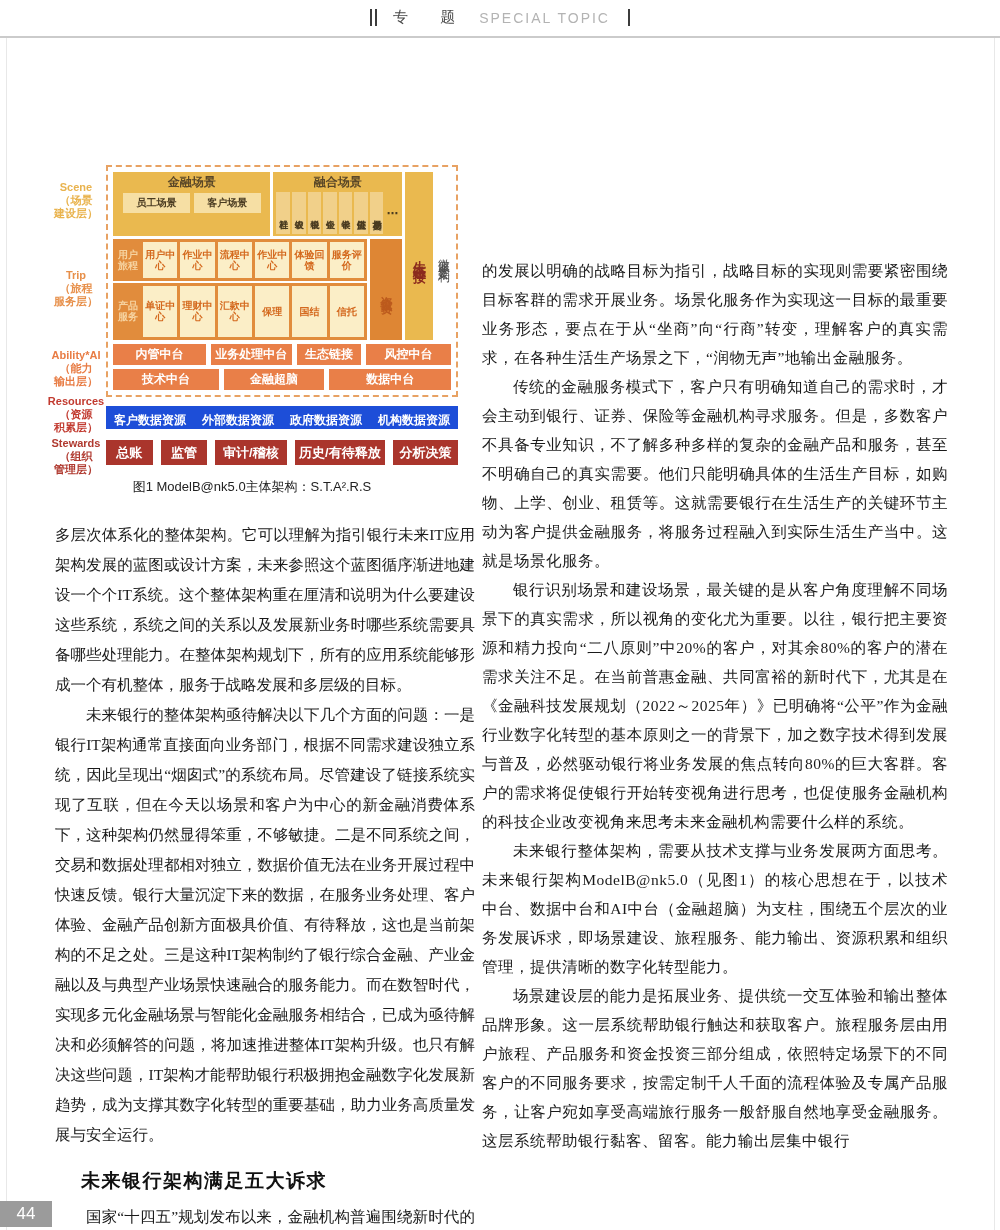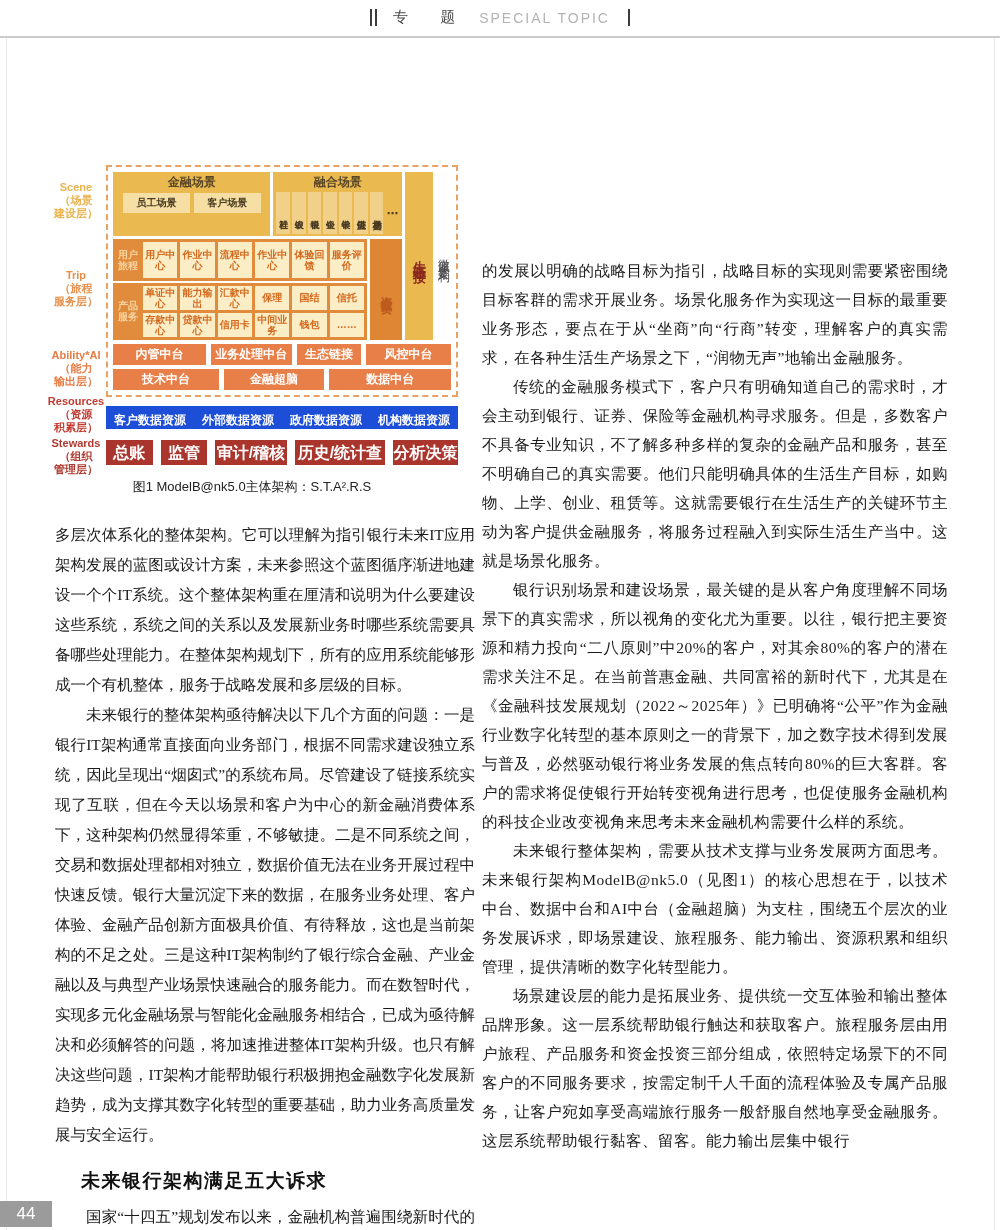--- a/index.html
+++ b/index.html
@@ -75,21 +75,21 @@
                   font-size:12px;letter-spacing:3px;}
 
   .ability-rows{margin-top:4px;display:flex;flex-direction:column;gap:4px;}
   .ab-row{display:flex;gap:5px;}
   .ab-blk{background:#e97f48;color:#fff;font-size:12px;font-weight:bold;text-align:center;
           height:21px;line-height:21px;}
   .resources-bar{margin-top:9px;background:#1d4ed8;height:23px;display:flex;
                  justify-content:space-around;align-items:flex-end;color:#fff;
                  font-size:12px;font-weight:bold;}
   .stewards-row{margin-top:11px;display:flex;gap:8px;}
-  .st-blk{background:#aa352c;color:#fff;font-size:16px;font-weight:bold;text-align:center;
+  .st-blk{background:#aa352c;color:#fff;font-size:13px;font-weight:bold;text-align:center;
           height:25px;line-height:25px;}
   .fig-caption{margin-top:13px;text-align:center;font-size:13px;color:#222;
                font-family:"Liberation Sans","DejaVu Sans",sans-serif;}
 
   
   .col{position:absolute;text-align:justify;}
   .col p{margin:0;font-size:15.5px;line-height:30px;}
   .col-left{left:55px;top:520px;width:420px;}
   .col-right{left:482px;top:256px;width:466px;}
   .col-right p{line-height:29px;letter-spacing:0.5px;}
@@ -191,33 +191,25 @@
                       <div class="trip-cell">作业中心</div>
                       <div class="trip-cell">体验回馈</div>
                       <div class="trip-cell">服务评价</div>
                     </div>
                   </div>
                   <div class="trip-row trip-row2">
                     <div class="trip-label">产品服务</div>
                     <div class="prod-grid">
                       <div class="prod-row">
                         <div class="trip-cell">单证中心</div>
-                        <div class="trip-cell">能力输出</div>
+                        <div class="trip-cell">理财中心</div>
                         <div class="trip-cell">汇款中心</div>
                         <div class="trip-cell">保理</div>
                         <div class="trip-cell">国结</div>
                         <div class="trip-cell">信托</div>
-                      </div>
-                      <div class="prod-row">
-                        <div class="trip-cell">存款中心</div>
-                        <div class="trip-cell">贷款中心</div>
-                        <div class="trip-cell">信用卡</div>
-                        <div class="trip-cell">中间业务</div>
-                        <div class="trip-cell">钱包</div>
-                        <div class="trip-cell">……</div>
                       </div>
                     </div>
                   </div>
                 </div>
                 <div class="capital-col">
                   <span>资金投资</span>
                 </div>
               </div>
             </div>
             <div class="eco-col">
@@ -247,21 +239,21 @@
           <span>客户数据资源</span>
           <span>外部数据资源</span>
           <span>政府数据资源</span>
           <span>机构数据资源</span>
         </div>
 
         <div class="stewards-row">
           <div class="st-blk" style="flex:0.72">总账</div>
           <div class="st-blk" style="flex:0.72">监管</div>
           <div class="st-blk" style="flex:1.1">审计/稽核</div>
-          <div class="st-blk" style="flex:1.4">历史/统计查询</div>
+          <div class="st-blk" style="flex:1.4">历史/有待释放</div>
           <div class="st-blk" style="flex:1.0">分析决策</div>
         </div>
       </div>
     </div>
     <div class="fig-caption">图1 ModelB@nk5.0主体架构：S.T.A².R.S</div>
   </div>
 
   <div class="col col-left">
     <p>多层次体系化的整体架构。它可以理解为指引银行未来IT应用架构发展的蓝图或设计方案，未来参照这个蓝图循序渐进地建设一个个IT系统。这个整体架构重在厘清和说明为什么要建设这些系统，系统之间的关系以及发展新业务时哪些系统需要具备哪些处理能力。在整体架构规划下，所有的应用系统能够形成一个有机整体，服务于战略发展和多层级的目标。</p>
     <p class="ind">未来银行的整体架构亟待解决以下几个方面的问题：一是银行IT架构通常直接面向业务部门，根据不同需求建设独立系统，因此呈现出“烟囱式”的系统布局。尽管建设了链接系统实现了互联，但在今天以场景和客户为中心的新金融消费体系下，这种架构仍然显得笨重，不够敏捷。二是不同系统之间，交易和数据处理都相对独立，数据价值无法在业务开展过程中快速反馈。银行大量沉淀下来的数据，在服务业务处理、客户体验、金融产品创新方面极具价值、有待释放，这也是当前架构的不足之处。三是这种IT架构制约了银行综合金融、产业金融以及与典型产业场景快速融合的服务能力。而在数智时代，实现多元化金融场景与智能化金融服务相结合，已成为亟待解决和必须解答的问题，将加速推进整体IT架构升级。也只有解决这些问题，IT架构才能帮助银行积极拥抱金融数字化发展新趋势，成为支撑其数字化转型的重要基础，助力业务高质量发展与安全运行。</p>

